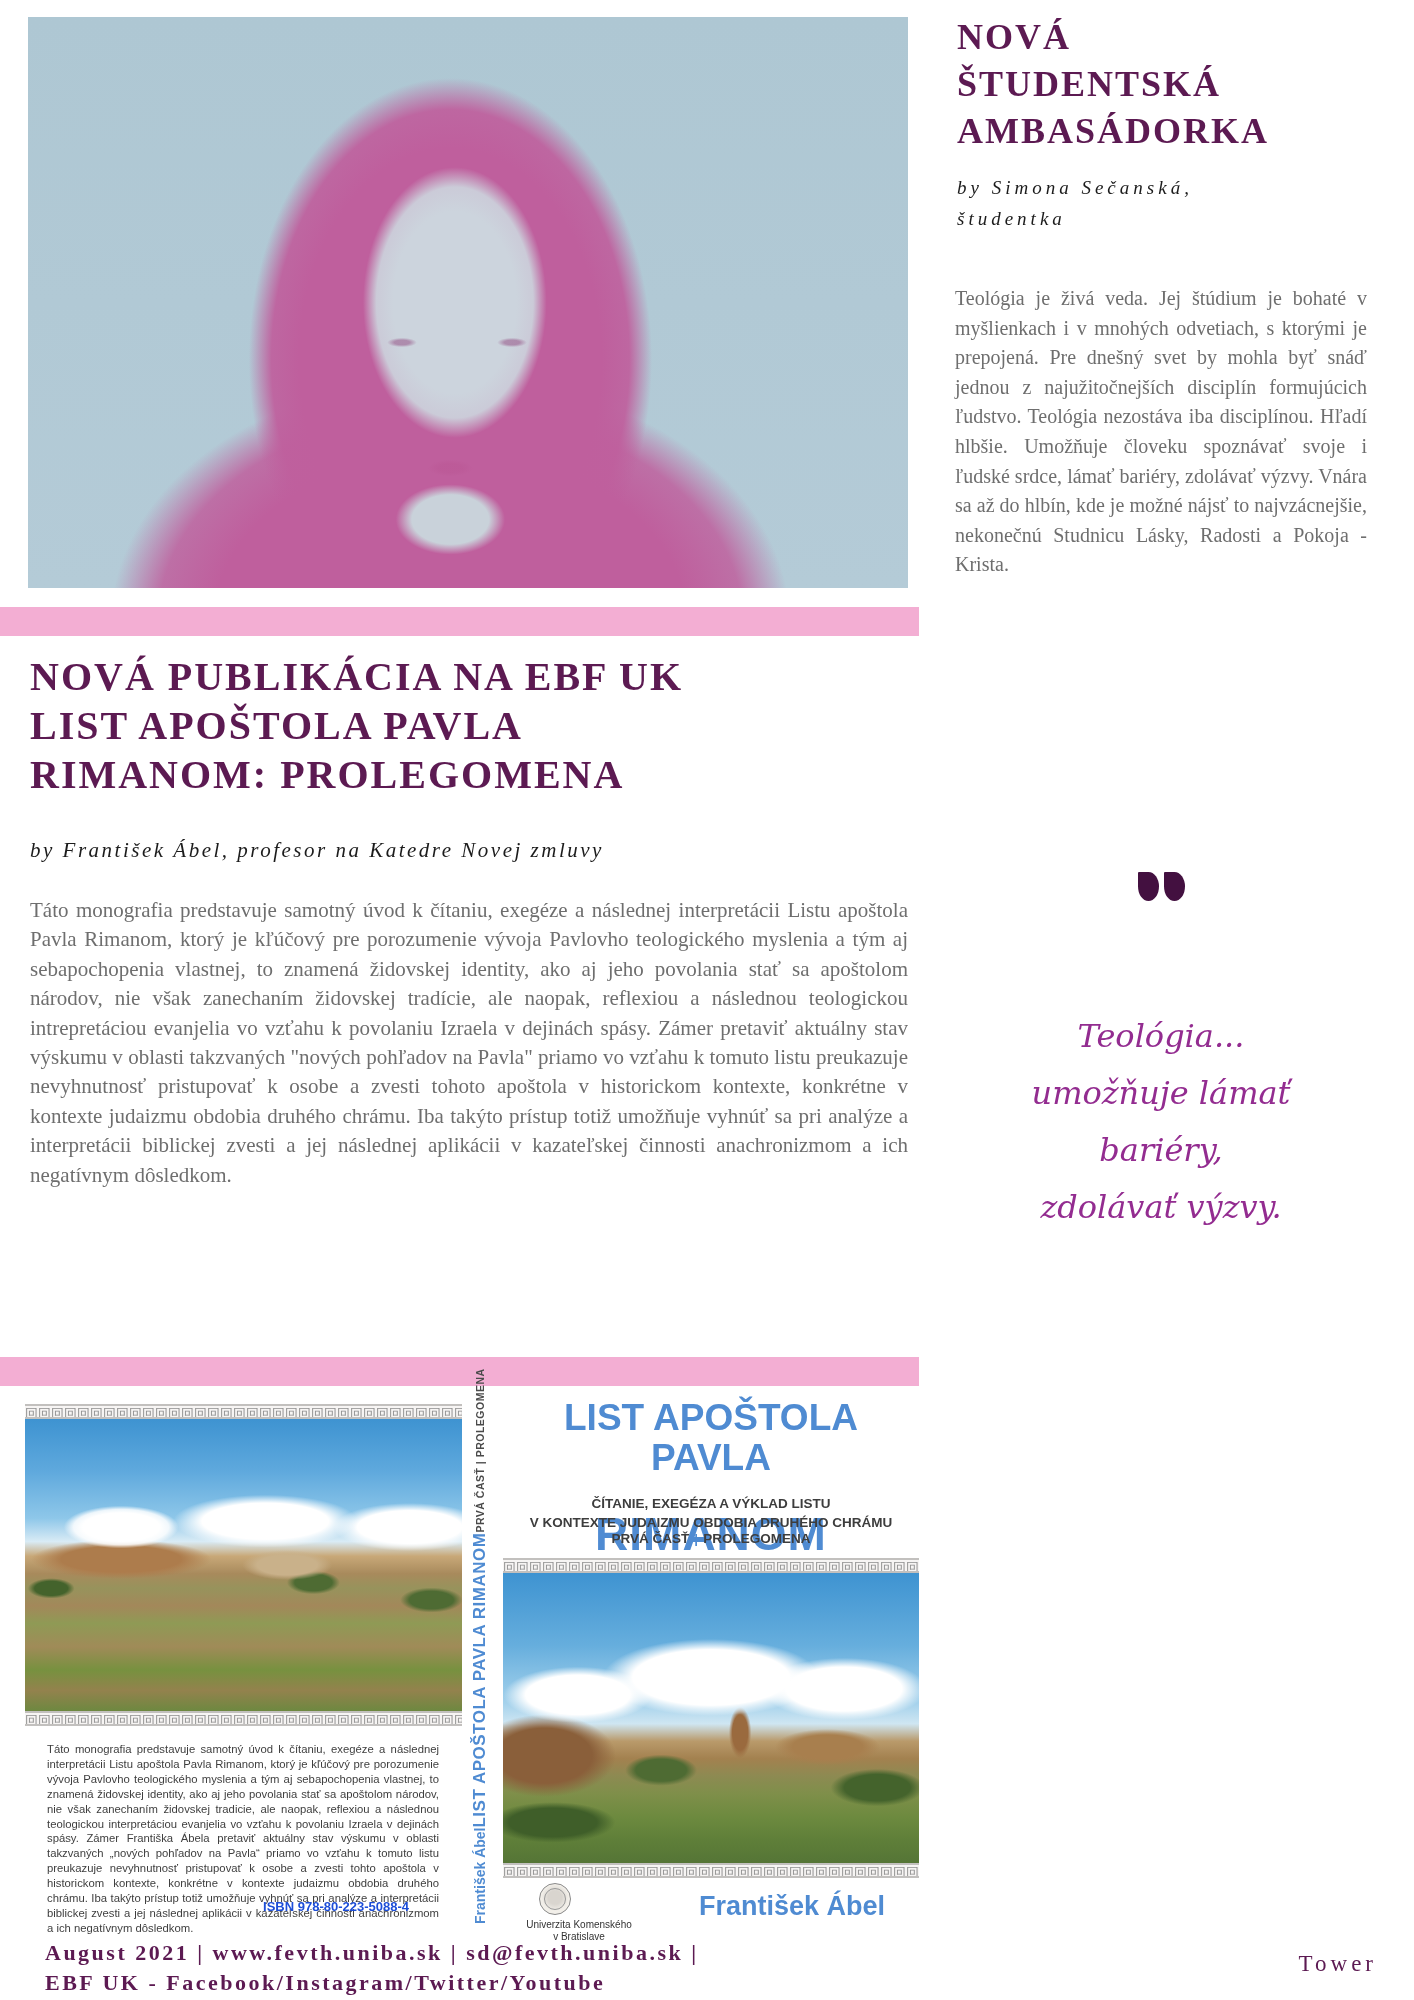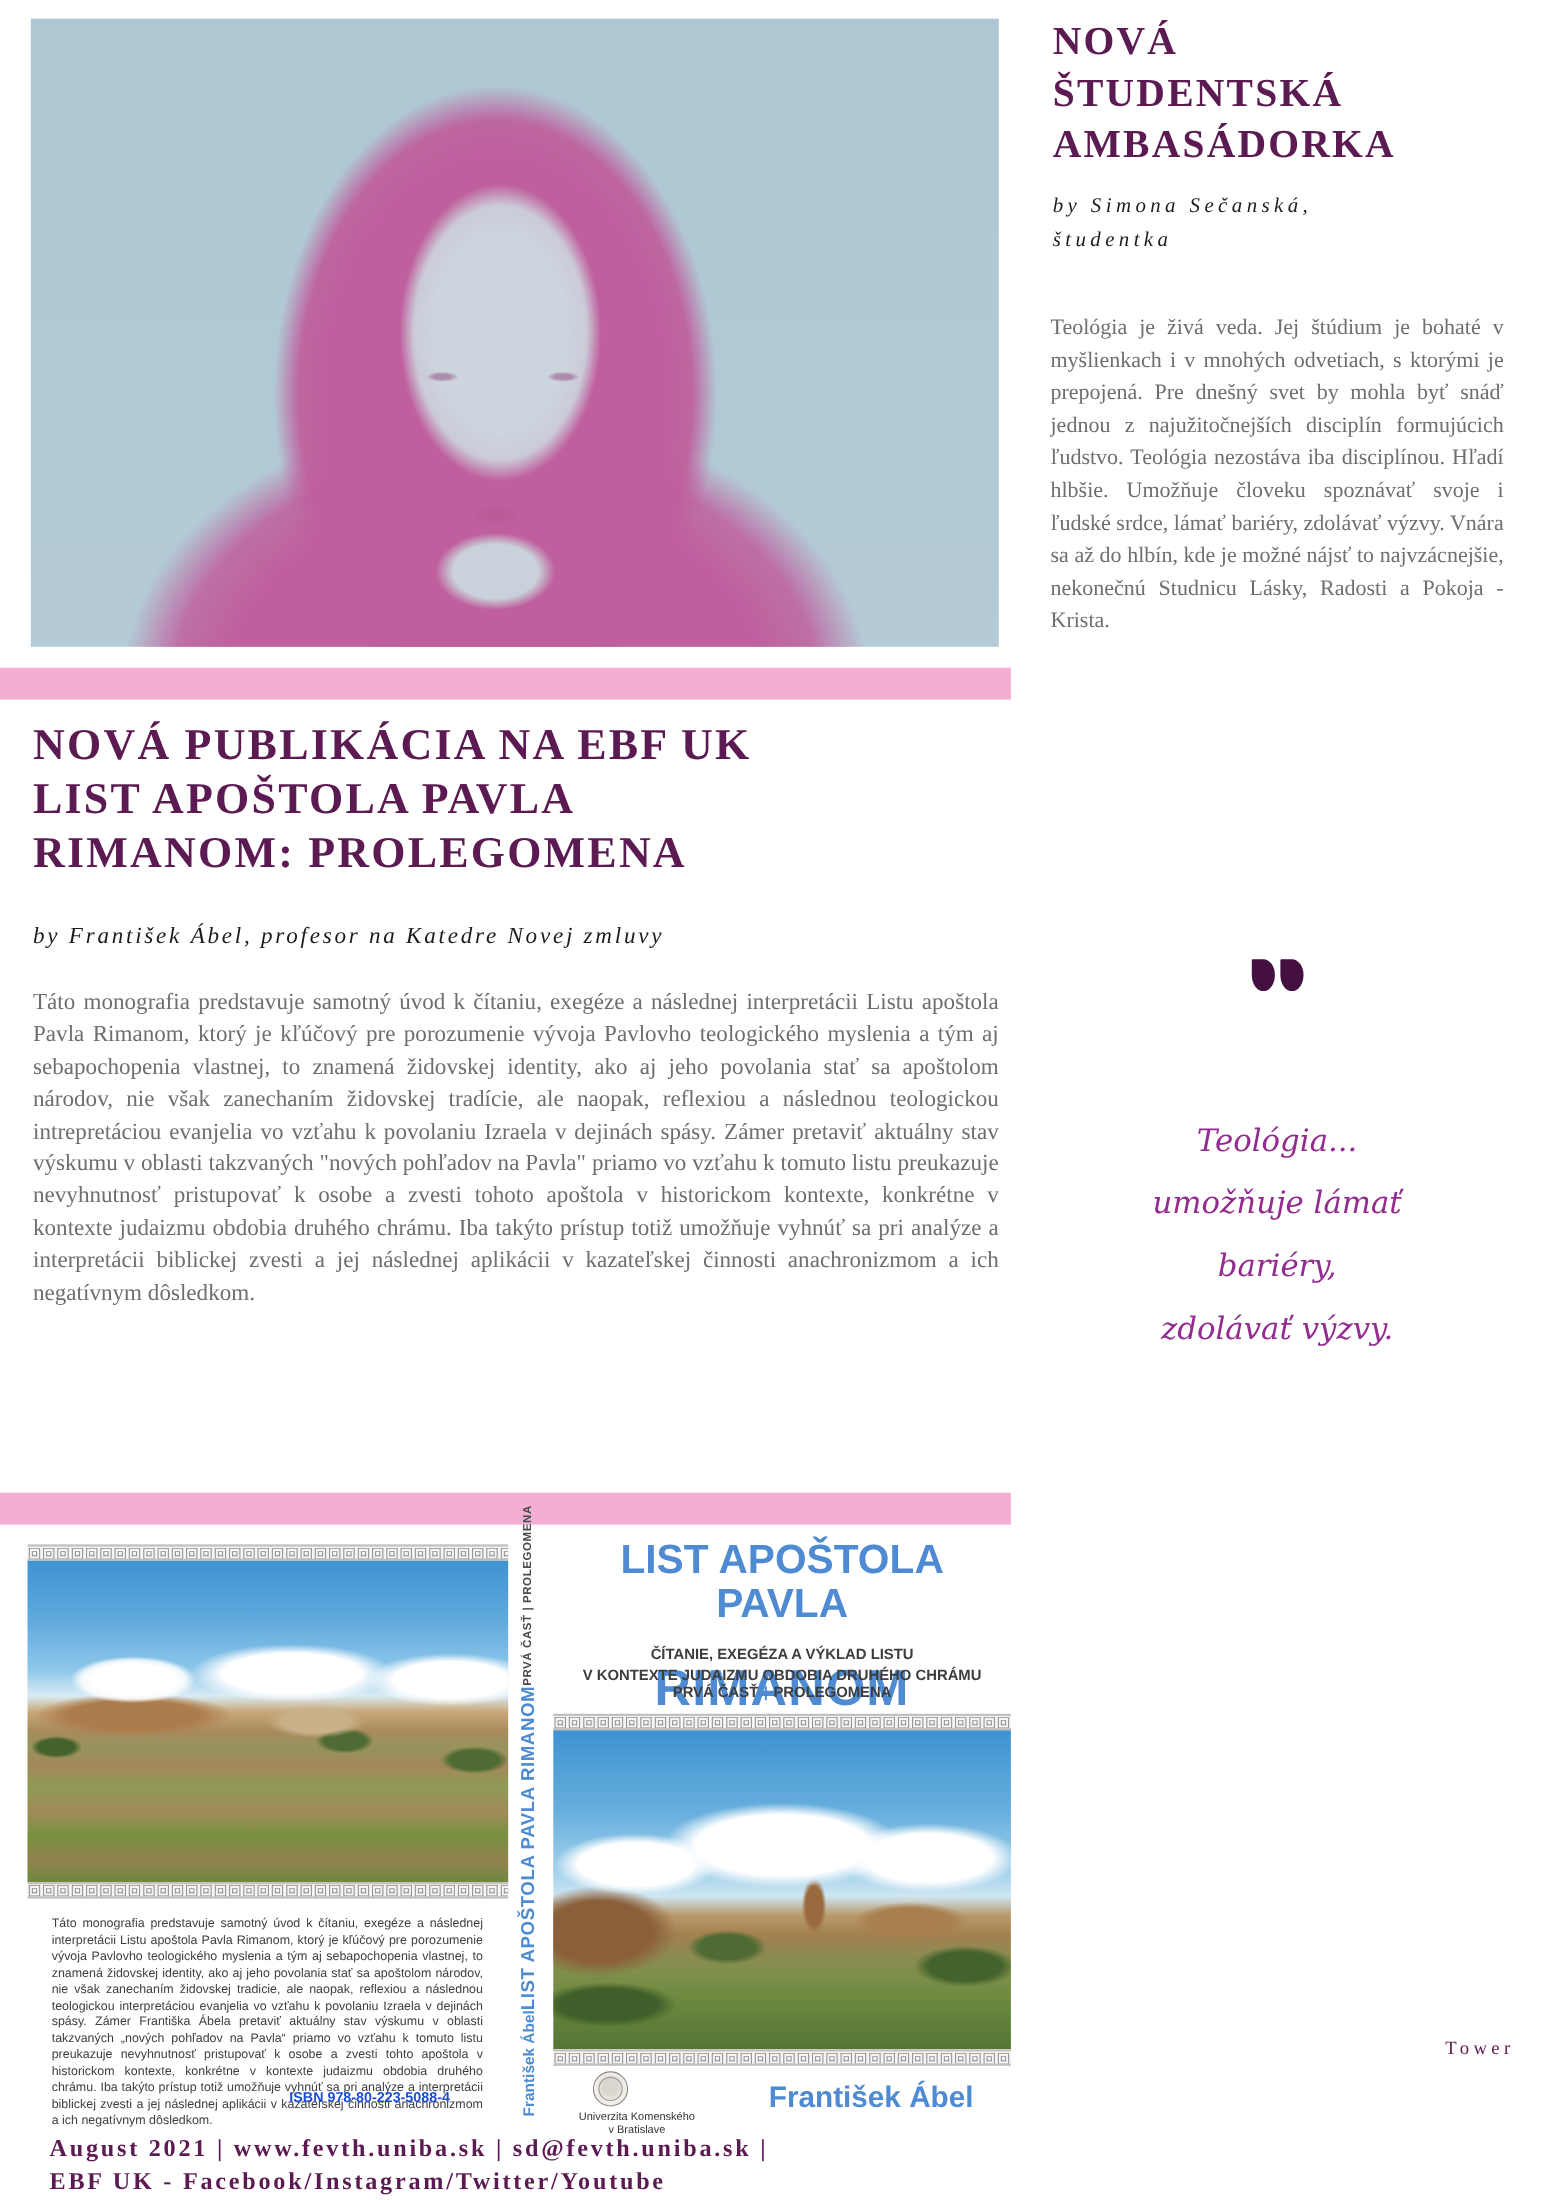--- a/index.html
+++ b/index.html
@@ -36,21 +36,21 @@
               letter-spacing:2px;color:#5c1a52;}
   .r-byline{left:957px;top:172px;width:425px;font-style:italic;font-size:19px;line-height:31px;
             letter-spacing:4px;color:#1c1c1c;}
   .r-body{left:955px;top:284px;width:412px;font-size:20px;line-height:29.6px;
           text-align:justify;color:#6e6e6e;}
 
   .qmark{left:955px;top:872px;width:412px;display:flex;justify-content:center;gap:5px;}
   .qmark span{display:block;width:21px;height:29px;background:#431040;
               border-radius:2px 100% 100% 100%;}
   .quote-text{left:955px;top:1008px;width:412px;text-align:center;font-style:italic;
-              font-size:28px;line-height:57px;color:#932c90;font-family:"DejaVu Serif",serif;}
+              font-size:32px;line-height:57px;color:#932c90;font-family:"DejaVu Serif",serif;}
 
   
   .meander{height:15px;line-height:15px;font-size:13px;color:#8f8f8f;background:#f7f5f4;
            overflow:hidden;white-space:nowrap;border-top:2px solid #c2c0be;border-bottom:2px solid #c2c0be;
            box-sizing:border-box;font-family:"DejaVu Sans",sans-serif;}
   .m-back-top{left:25px;top:1404px;width:437px;}
   .m-back-bot{left:25px;top:1711px;width:437px;}
   .m-front-top{left:503px;top:1558px;width:416px;}
   .m-front-bot{left:503px;top:1863px;width:416px;}
 
@@ -109,21 +109,21 @@
         box-sizing:border-box;background:radial-gradient(circle at 50% 45%, #d9d5cf 0 30%, #f2efe9 60%);
         position:relative;}
   .seal::after{content:"";position:absolute;left:4px;top:4px;right:4px;bottom:4px;
                border:1px solid #9a9a9a;border-radius:50%;}
   .f-author{left:663px;top:1891px;width:222px;text-align:right;font-family:"Liberation Sans",sans-serif;
             font-weight:700;font-size:27px;color:#4f8bd2;}
 
   
   .footer{left:45px;top:1938px;width:1100px;font-weight:700;font-size:22px;line-height:30px;
           letter-spacing:2.5px;color:#5c1a52;}
-  .tower{right:37px;top:1852px;font-size:17px;letter-spacing:4px;color:#5c1a52;}
+  .tower{right:37px;top:1951px;font-size:23px;letter-spacing:4px;color:#5c1a52;}
 </style>
 </head>
 <body>
 
 <div id="canvas">
 
   <div class="abs portrait"></div>
 
   <div class="abs bar bar1"></div>
   <div class="abs bar bar2"></div>

